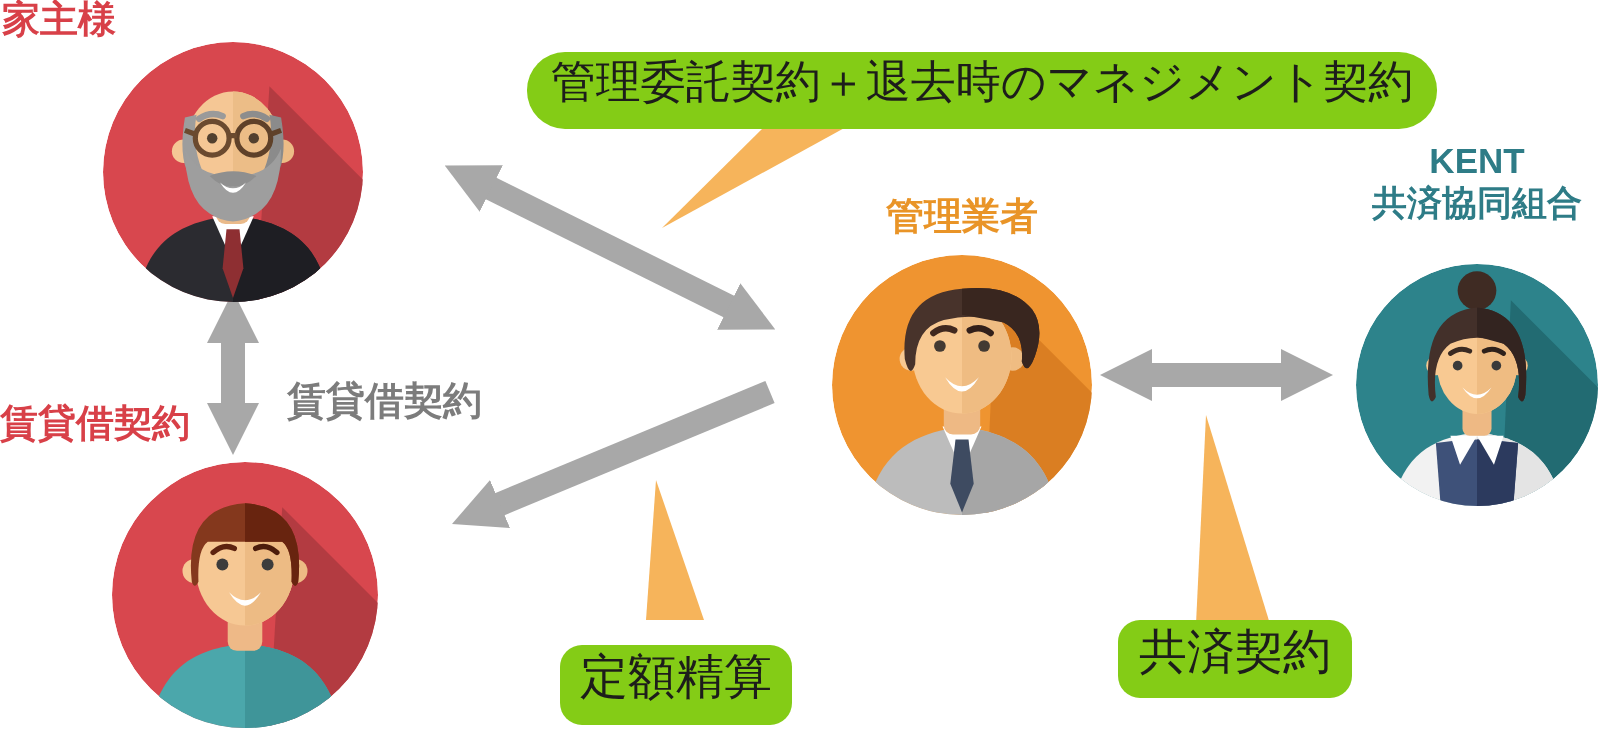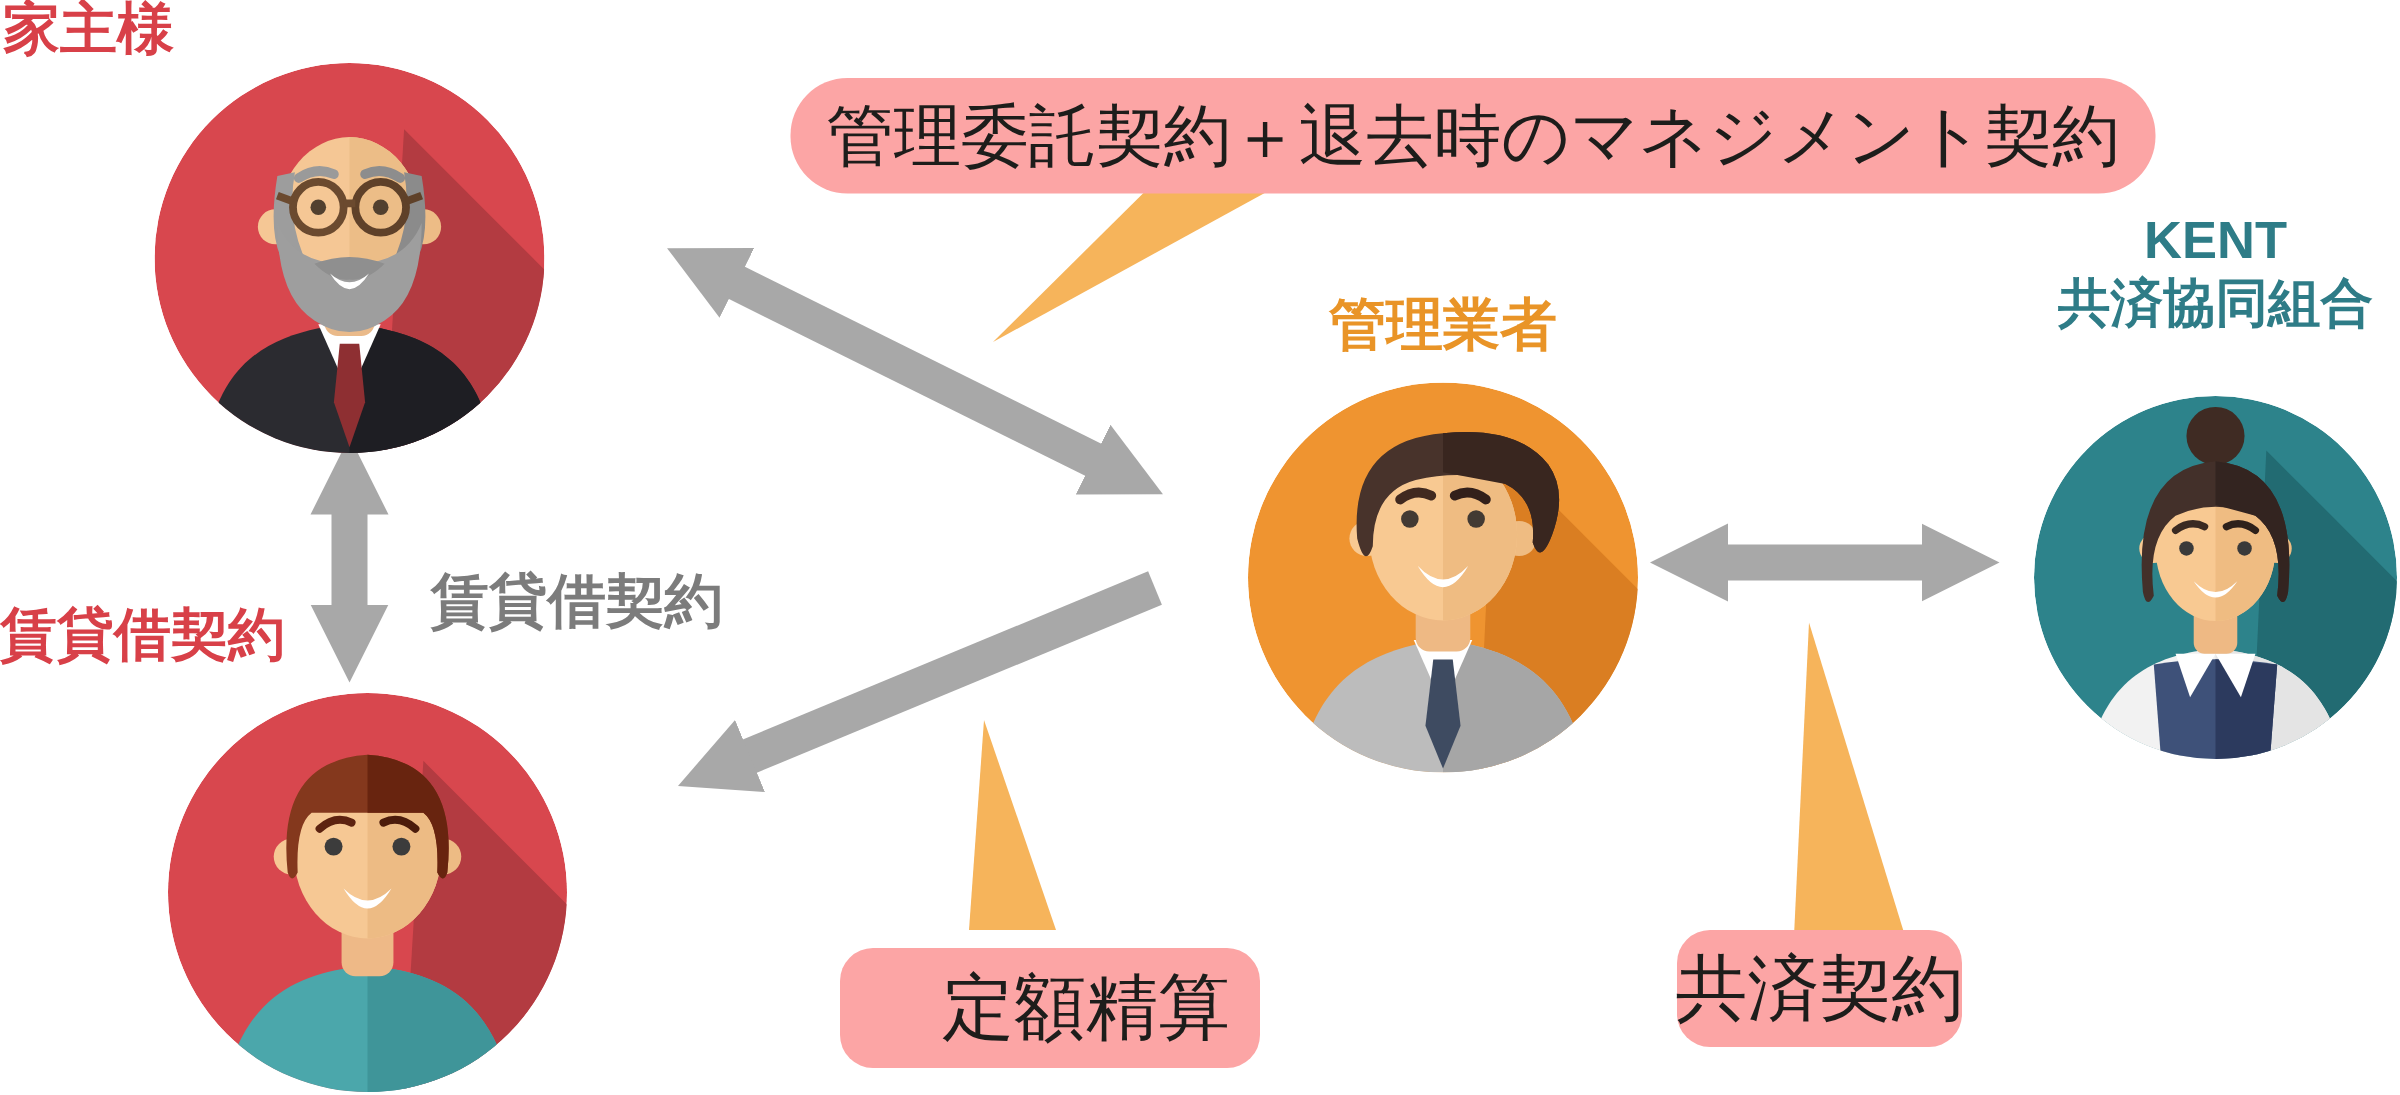--- a/index.html
+++ b/index.html
@@ -10,22 +10,22 @@
   }
   .abs{position:absolute;}
   
   .actor-label{font-weight:bold;white-space:nowrap;z-index:3;}
   .label-red{color:#d84048;font-size:38px;}
   .label-orange{color:#e99427;font-size:38px;}
   .label-teal{color:#2e7c87;font-size:35px;line-height:1.2;text-align:center;}
   .label-gray{color:#7c7c7c;font-size:39px;font-weight:bold;}
   
   .bubble{
-    background:#fca5a5;color:#1d1d1b;z-index:2;
-    display:flex;align-items:center;justify-content:center;
+    background:#84cc16;color:#1d1d1b;z-index:2;
+    display:flex;align-items:flex-start;justify-content:center;
     white-space:nowrap;
   }
   .bubble-top{left:527px;top:52px;width:910px;height:77px;border-radius:38px;font-size:45px;}
   .bubble-small{border-radius:22px;font-size:48px;}
   #overlay{left:0;top:0;z-index:1;}
   .avatar{z-index:2;}
 </style>
 </head>
 <body>
 
@@ -54,25 +54,25 @@
   <div>KENT</div>
   <div>共済協同組合</div>
 </div>
 
 <div class="abs label-gray" style="left:287px;top:355px;margin-top:19px;">賃貸借契約</div>
 
 <div class="abs bubble bubble-top">
   <span>管理委託契約＋退去時のマネジメント契約</span>
 </div>
 
-<div class="abs bubble bubble-small" style="left:560px;top:632px;width:232px;height:80px;padding-left:48px;">
+<div class="abs bubble bubble-small" style="left:560px;top:645px;width:232px;height:80px;">
   <span>定額精算</span>
 </div>
 
-<div class="abs bubble bubble-small" style="left:1118px;top:620px;width:190px;height:78px;">
+<div class="abs bubble bubble-small" style="left:1118px;top:620px;width:234px;height:78px;">
   <span>共済契約</span>
 </div>
 
 <svg class="abs avatar" style="left:103px;top:42px;" width="260" height="260" viewBox="0 0 200 200">
   <defs>
       <clipPath id="clip-a">
         <circle cx="100" cy="100" r="100"></circle>
       </clipPath>
     </defs>
   <g clip-path="url(#clip-a)">

